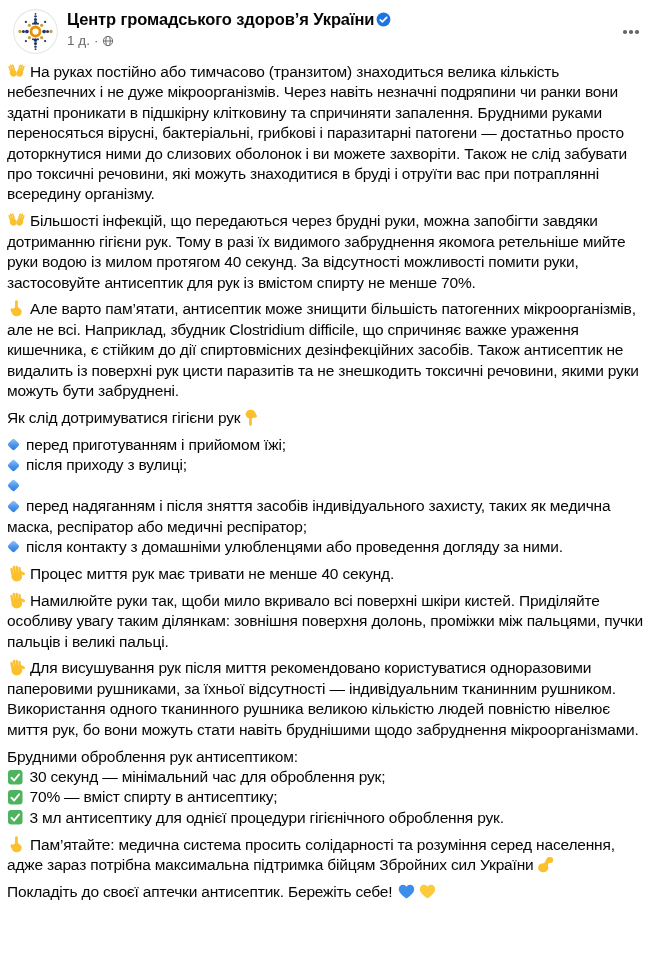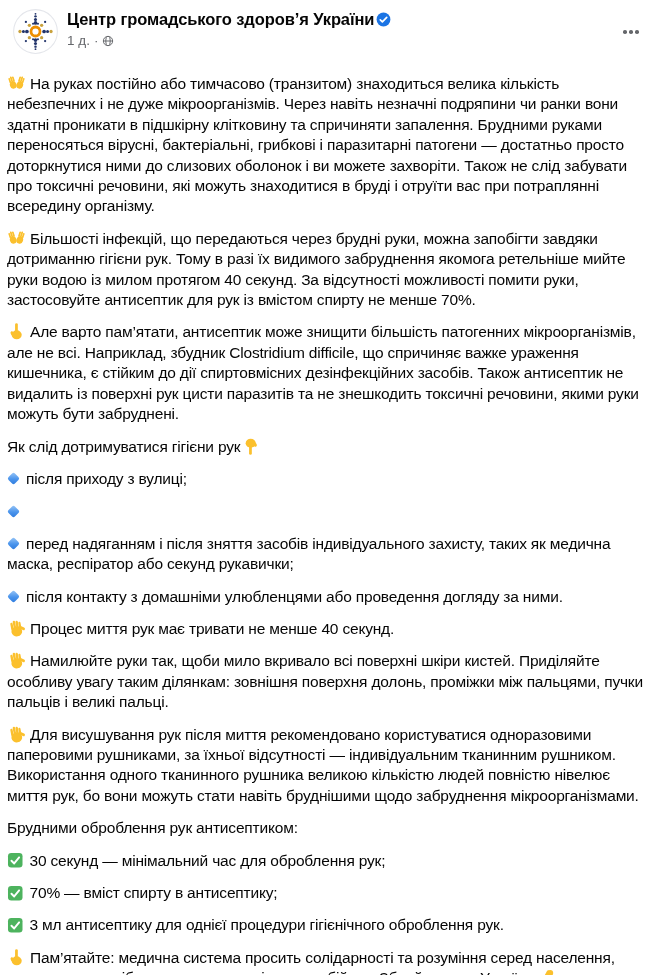--- a/index.html
+++ b/index.html
@@ -18,21 +18,21 @@
   .verified{width:15px;height:15px;display:inline-block;}
   .verified svg{display:block;width:15px;height:15px;}
   .sub-row{display:flex;align-items:center;gap:4px;margin-top:4px;color:#65676b;font-size:13.5px;}
   .globe{width:12px;height:12px;display:inline-block;}
   .globe svg{display:block;width:12px;height:12px;}
   .more-btn{position:absolute;top:20px;right:20px;width:32px;height:24px;display:flex;align-items:center;justify-content:center;gap:2.5px;cursor:pointer;border-radius:14px;}
   .more-btn i{width:3.6px;height:3.6px;border-radius:50%;background:#65676b;display:block;}
   
   .post-text{padding:5px 21px 0 7px;font-size:15.5px;line-height:20.4px;letter-spacing:-0.18px;color:#050505;}
   .para{margin:0 0 6.5px 0;}
-  .pline{display:block;margin-top:12px;}
+  .pline{display:block;}
   
   .emo{display:inline-block;width:19px;height:19px;vertical-align:-4px;margin-right:4px;}
   .emo svg{width:100%;height:100%;display:block;}
   .emo-small-blue-diamond{width:12px;height:12px;vertical-align:-1px;margin-right:7px;}
   .dshape{display:block;width:9px;height:9px;margin:1.5px;background:linear-gradient(135deg,#9ac7f7 0%,#4a94ec 55%,#2e7bdd 100%);transform:rotate(45deg);border-radius:2px;}
   .emo-check-mark{width:16.5px;height:16.5px;vertical-align:-3px;margin-right:6px;}
   .emo-point-down{margin-right:0;margin-left:1px;}
   .emo-flexed-biceps{margin-right:0;margin-left:2px;}
   .emo-blue-heart,.emo-yellow-heart{margin-right:2px;margin-left:0;}
 </style>
@@ -151,23 +151,24 @@
     <div class="para">
       <div class="pline"><span>Як слід дотримуватися гігієни рук</span><span class="emo emo-point-down"><svg viewBox="0 0 20 20">
             <g fill="#FBC02D">
       <rect x="8.5" y="9.1" width="2.9" height="9.6" rx="1.45"></rect>
       <ellipse cx="10.2" cy="6.5" rx="5.3" ry="4.7"></ellipse>
       <ellipse cx="14.8" cy="8" rx="1.7" ry="2.4" transform="rotate(-24 14.8 8)"></ellipse>
     </g>
           </svg></span></div>
     </div>
     <div class="para">
+      <div class="pline"><span class="emo emo-small-blue-diamond"><span class="dshape"></span></span><span>перед приготуванням і прийомом їжі;</span></div>
       <div class="pline"><span class="emo emo-small-blue-diamond"><span class="dshape"></span></span><span>після приходу з вулиці;</span></div>
       <div class="pline"><span class="emo emo-small-blue-diamond"><span class="dshape"></span></span></div>
-      <div class="pline"><span class="emo emo-small-blue-diamond"><span class="dshape"></span></span><span>перед надяганням і після зняття засобів індивідуального захисту, таких як медична маска, респіратор або секунд рукавички;</span></div>
+      <div class="pline"><span class="emo emo-small-blue-diamond"><span class="dshape"></span></span><span>перед надяганням і після зняття засобів індивідуального захисту, таких як медична маска, респіратор або медичні респіратор;</span></div>
       <div class="pline"><span class="emo emo-small-blue-diamond"><span class="dshape"></span></span><span>після контакту з домашніми улюбленцями або проведення догляду за ними.</span></div>
     </div>
     <div class="para">
       <div class="pline"><span class="emo emo-raised-hand"><svg viewBox="0 0 20 20">
             <g fill="#FBC02D" transform="rotate(-10 10 10)">
       <rect x="4.4" y="3.0" width="2.5" height="8" rx="1.25"></rect>
       <rect x="7.2" y="1.4" width="2.6" height="9.2" rx="1.3"></rect>
       <rect x="10.1" y="2.0" width="2.5" height="8.6" rx="1.25"></rect>
       <rect x="12.9" y="3.5" width="2.3" height="7" rx="1.15"></rect>
       <ellipse cx="9.8" cy="13" rx="5.7" ry="5.3"></ellipse>

